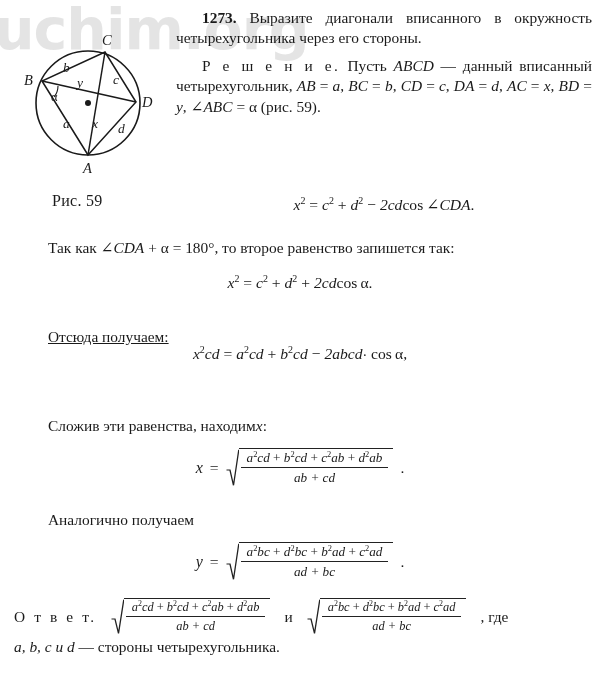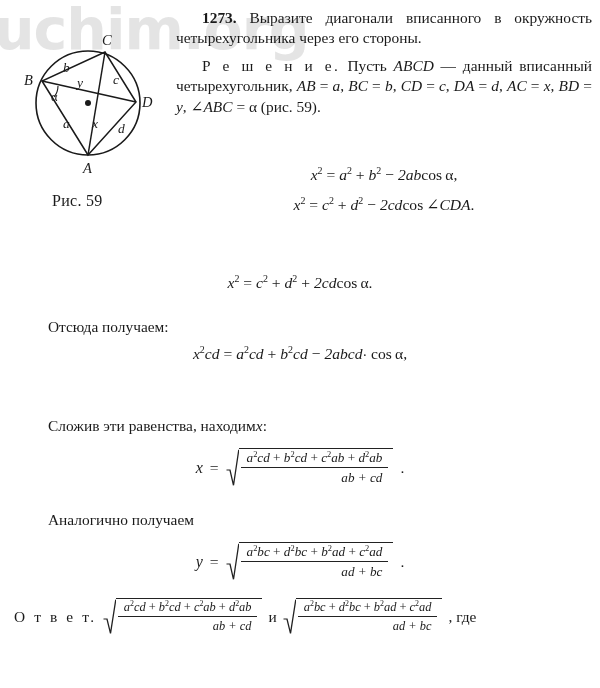--- a/index.html
+++ b/index.html
@@ -36,21 +36,21 @@
   .indent{text-indent:26px;}
   .sp{letter-spacing:2.6px;}
   .num{font-weight:700;}
   i,.it{font-style:italic;}
   .mathline{text-align:center;font-size:15.6px;}
   .m{font-style:italic;font-family:"Liberation Serif","DejaVu Serif",serif;}
   .up{font-style:normal;}
   sup{font-size:.64em;vertical-align:super;line-height:0;}
 
   
-  .frac{display:inline-block;vertical-align:middle;text-align:right;position:relative;top:-.05em;}
+  .frac{display:inline-block;vertical-align:middle;text-align:center;position:relative;top:-.05em;}
   .frac .n{display:block;padding:0 6px 1px 6px;font-size:13.2px;}
   .frac .d{display:block;padding:2px 6px 0 6px;border-top:1.1px solid #222;font-size:13.2px;}
 
   
   .sqrt{display:inline-flex;align-items:stretch;position:relative;}
   .sqrt > .radical{position:relative;width:13px;flex:0 0 13px;}
   .sqrt > .radical svg{position:absolute;left:0;top:0;height:100%;width:13px;}
   .sqrt > .rad-body{border-top:1.1px solid #222;padding:2px 5px 0 2px;}
 
   .dot{display:inline-block;vertical-align:middle;font-size:.9em;}
@@ -114,52 +114,53 @@
       <span><i class="m">CD</i> = <i class="m">c</i>,</span>
       <span><i class="m">DA</i> = <i class="m">d</i>,</span>
       <span><i class="m">AC</i> = <i class="m">x</i>,</span>
       <span><i class="m">BD</i> = <i class="m">y</i>,</span>
       <span><i class="m">∠ABC</i> = <span>α</span></span>
       <span>(рис. 59).</span>
     </div>
   </div>
 
 
-  <div class="body-text mathline" style="left:176px;top:166px;width:416px;">
-    <i class="m">x</i><sup>2</sup>
-    <span>=</span>
-    <i class="m">a</i><sup>2</sup>
-    <span>+</span>
-    <i class="m">b</i><sup>2</sup>
-    <span>−</span>
-    <i class="m">2ab</i><span class="up">cos</span> <span>α</span><span>,</span>
-  </div>
 
   <div class="body-text mathline" style="left:176px;top:196px;width:416px;">
     <i class="m">x</i><sup>2</sup>
     <span>=</span>
     <i class="m">c</i><sup>2</sup>
     <span>+</span>
     <i class="m">d</i><sup>2</sup>
     <span>−</span>
     <i class="m">2cd</i><span class="up">cos</span> <i class="m">∠CDA</i><span>.</span>
   </div>
 
+  <div class="body-text" style="left:48px;top:238px;width:540px;">
+    <div class="para nojust">
+      <span>Так как</span>
+      <i class="m">∠CDA</i>
+      <span>+</span>
+      <span>α</span>
+      <span>= 180°,</span>
+      <span>то второе равенство запишется так:</span>
+    </div>
+  </div>
 
   <div class="body-text mathline" style="left:0px;top:274px;width:600px;">
     <i class="m">x</i><sup>2</sup>
     <span>=</span>
     <i class="m">c</i><sup>2</sup>
     <span>+</span>
     <i class="m">d</i><sup>2</sup>
     <span>+</span>
     <i class="m">2cd</i><span class="up">cos</span> <span>α</span><span>.</span>
   </div>
 
-  <div class="body-text" style="left:48px;top:317px;width:540px;">
+  <div class="body-text" style="left:48px;top:327px;width:540px;text-decoration:underline;">
     <div class="para nojust">Отсюда получаем:</div>
   </div>
 
   <div class="body-text mathline" style="left:0px;top:345px;width:600px;">
     <i class="m">x</i><sup>2</sup><i class="m">cd</i>
     <span>=</span>
     <i class="m">a</i><sup>2</sup><i class="m">cd</i>
     <span>+</span>
     <i class="m">b</i><sup>2</sup><i class="m">cd</i>
     <span>−</span>
@@ -224,21 +225,21 @@
             </span>
             <span class="d"><i class="m">ad + bc</i></span>
           </span>
         </span>
       </span>
       <span>.</span>
     </span>
   </div>
 
   <div class="body-text" style="left:14px;top:598px;width:580px;">
-    <div style="display:flex;align-items:center;gap:6px;font-size:15.4px;">
+    <div style="display:flex;align-items:center;gap:14px;font-size:15.4px;">
       <span class="sp" style="white-space:nowrap;">О т в е т.</span>
 
       <span class="sqrt">
         <span class="radical">
           <svg viewBox="0 0 13 44" preserveAspectRatio="none">
               <path d="M0.5 25 L4 25 L7.5 42 L12.8 2" fill="none" stroke="#222" stroke-width="1.3"></path>
             </svg>
         </span>
         <span class="rad-body">
           <span class="frac">
@@ -270,15 +271,19 @@
               <i class="m">c</i><sup>2</sup><i class="m">ad</i>
             </span>
             <span class="d" style="font-size:12.4px;"><i class="m">ad + bc</i></span>
           </span>
         </span>
       </span>
 
       <span style="white-space:nowrap;text-align:center;">, где</span>
     </div>
 
+    <div class="para nojust" style="margin-top:2px;">
+      <i class="m">a, b, c и d</i>
+      <span>— стороны четырехугольника.</span>
+    </div>
   </div>
 
 </div>
 
 </body></html>

